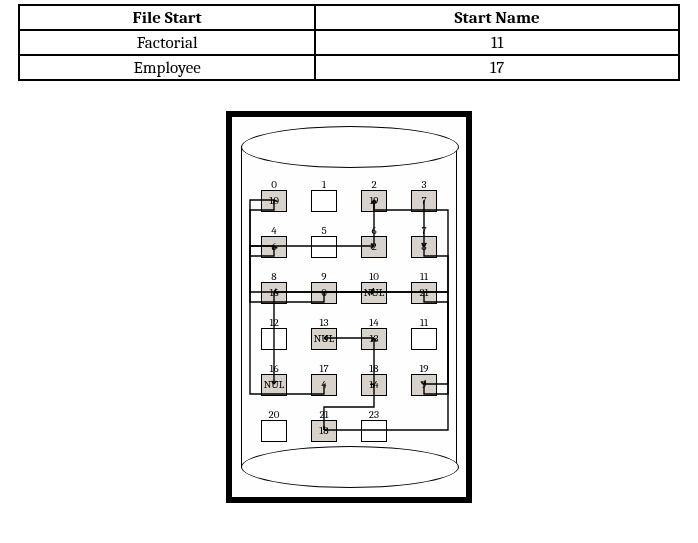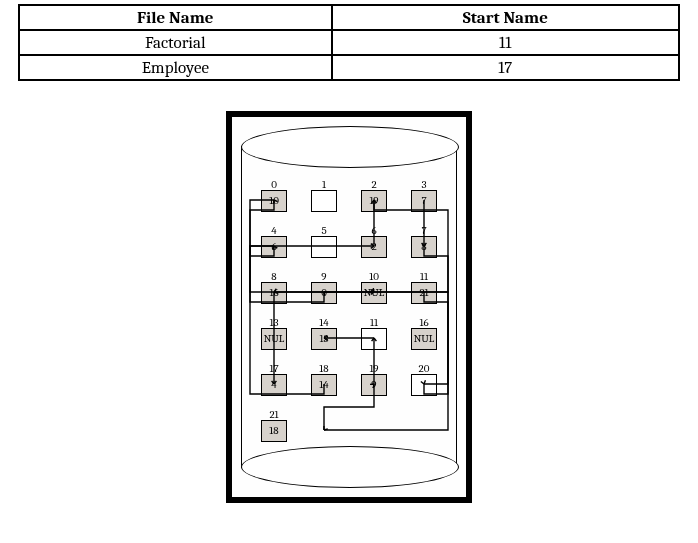--- a/index.html
+++ b/index.html
@@ -23,21 +23,21 @@
   svg.links{position:absolute;left:0;top:0;width:100%;height:100%;pointer-events:none}
   svg.links path,svg.links line{stroke:#000;stroke-width:1.4;fill:none}
 </style>
 </head>
 <body>
 
 <div class="page">
   <table class="filetable">
     <thead>
       <tr>
-        <th>File Name</th>
+        <th>File Start</th>
         <th>Start Name</th>
       </tr>
     </thead>
     <tbody id="tbody">
         <tr>
           <td>Factorial</td>
           <td>11</td>
         </tr>
         <tr>
           <td>Employee</td>
@@ -95,20 +95,24 @@
             </div>
             <div class="cell">
               <div class="idx">10</div>
               <div class="box shaded">NUL</div>
             </div>
             <div class="cell">
               <div class="idx">11</div>
               <div class="box shaded">21</div>
             </div>
             <div class="cell">
+              <div class="idx">12</div>
+              <div class="box"></div>
+            </div>
+            <div class="cell">
               <div class="idx">13</div>
               <div class="box shaded">NUL</div>
             </div>
             <div class="cell">
               <div class="idx">14</div>
               <div class="box shaded">13</div>
             </div>
             <div class="cell">
               <div class="idx">11</div>
               <div class="box"></div>
@@ -129,20 +133,24 @@
               <div class="idx">19</div>
               <div class="box shaded">9</div>
             </div>
             <div class="cell">
               <div class="idx">20</div>
               <div class="box"></div>
             </div>
             <div class="cell">
               <div class="idx">21</div>
               <div class="box shaded">18</div>
+            </div>
+            <div class="cell">
+              <div class="idx">23</div>
+              <div class="box"></div>
             </div>
           </div>
         <svg class="links" id="links">
             <path d="M186 77 L186 123"></path>
             <path d="M186 123 L183.60611142358417 119.79542553781226 M186 123 L188.39388857641583 119.79542553781226"></path>
             <path d="M186 123 L186 133 L210 133 L210 169 L36 169"></path>
             <path d="M36 169 L38.36188281083806 165.77176370321692 M36 169 L39.765610989264275 170.34913819808503"></path>
             <path d="M36 169 L36 261"></path>
             <path d="M36 261 L33.606111423584174 257.79542553781226 M36 261 L38.393888576415826 257.79542553781226"></path>
             <path d="M36 77 L36 87 L12 87 L12 169 L136 169"></path>

